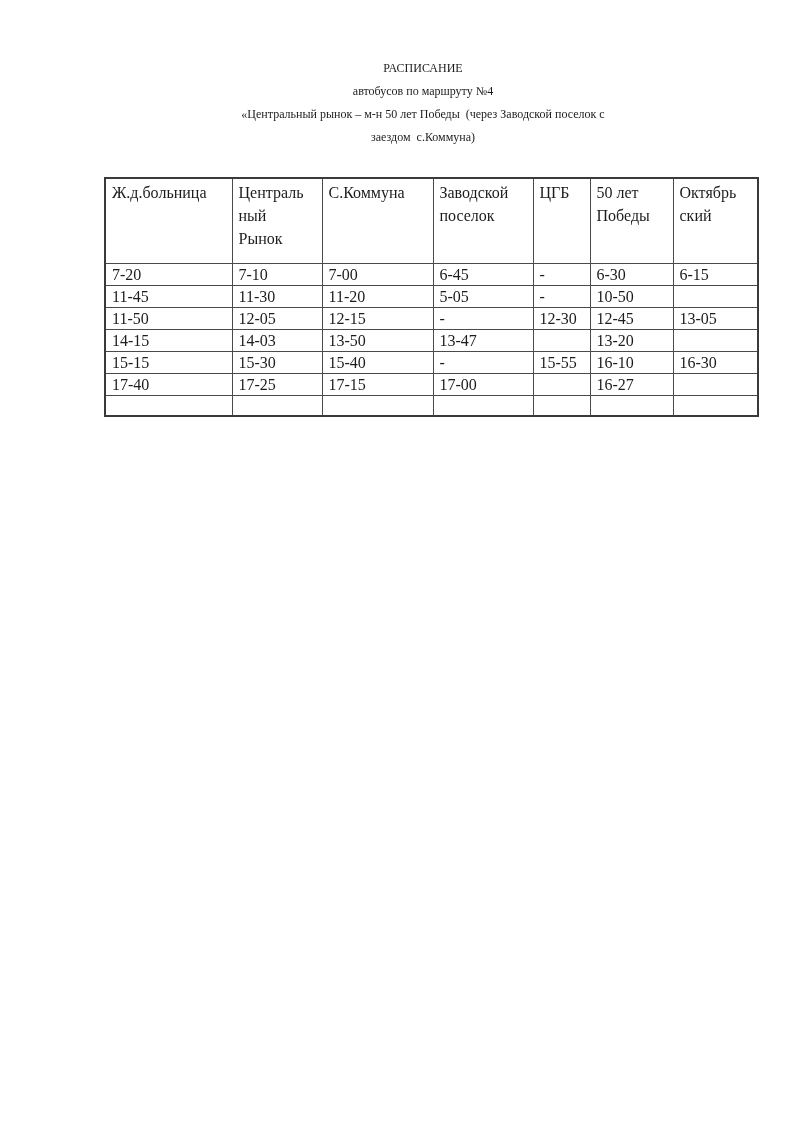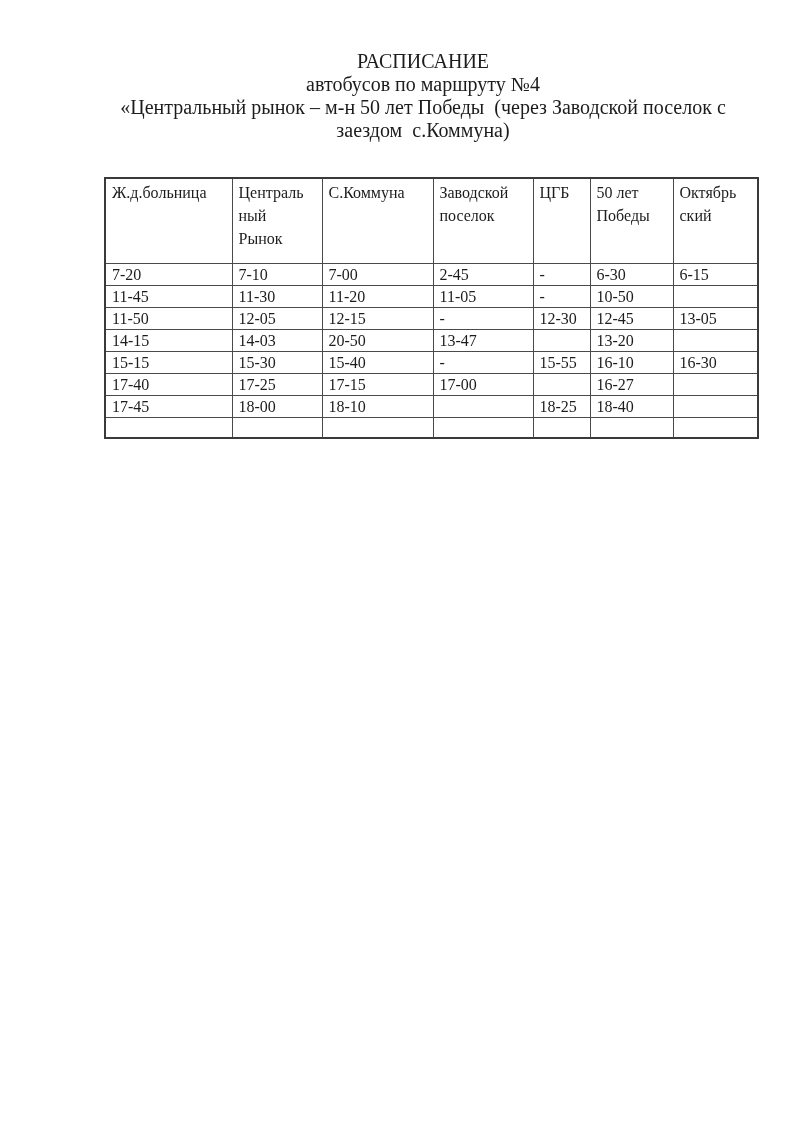--- a/index.html
+++ b/index.html
@@ -11,25 +11,25 @@
     position: relative;
     width: 794px;
     height: 1123px;
     background: #ffffff;
     font-family: "Liberation Serif", "DejaVu Serif", serif;
     color: #1c1c1c;
     overflow: hidden;
   }
   .doc-title {
     position: absolute;
-    top: 50px;
+    top: 57px;
     left: 90px;
     width: 666px;
     text-align: center;
-    font-size: 20px;
+    font-size: 12px;
     line-height: 23px;
     white-space: pre-wrap;
   }
   table.schedule {
     position: absolute;
     left: 104px;
     top: 177px;
     width: 653px;
     border-collapse: collapse;
     table-layout: fixed;
@@ -93,47 +93,47 @@
 Победы</th>
         <th>Октябрь
 ский</th>
       </tr>
     </thead>
     <tbody>
       <tr>
         <td>7-20</td>
         <td>7-10</td>
         <td>7-00</td>
-        <td>2-45</td>
+        <td>6-45</td>
         <td>-</td>
         <td>6-30</td>
         <td>6-15</td>
       </tr>
       <tr>
         <td>11-45</td>
         <td>11-30</td>
         <td>11-20</td>
-        <td>11-05</td>
+        <td>5-05</td>
         <td>-</td>
         <td>10-50</td>
         <td></td>
       </tr>
       <tr>
         <td>11-50</td>
         <td>12-05</td>
         <td>12-15</td>
         <td>-</td>
         <td>12-30</td>
         <td>12-45</td>
         <td>13-05</td>
       </tr>
       <tr>
         <td>14-15</td>
         <td>14-03</td>
-        <td>20-50</td>
+        <td>13-50</td>
         <td>13-47</td>
         <td></td>
         <td>13-20</td>
         <td></td>
       </tr>
       <tr>
         <td>15-15</td>
         <td>15-30</td>
         <td>15-40</td>
         <td>-</td>
@@ -144,29 +144,20 @@
       <tr>
         <td>17-40</td>
         <td>17-25</td>
         <td>17-15</td>
         <td>17-00</td>
         <td></td>
         <td>16-27</td>
         <td></td>
       </tr>
       <tr>
-        <td>17-45</td>
-        <td>18-00</td>
-        <td>18-10</td>
-        <td></td>
-        <td>18-25</td>
-        <td>18-40</td>
-        <td></td>
-      </tr>
-      <tr>
         <td></td>
         <td></td>
         <td></td>
         <td></td>
         <td></td>
         <td></td>
         <td></td>
       </tr>
     </tbody>
   </table>

